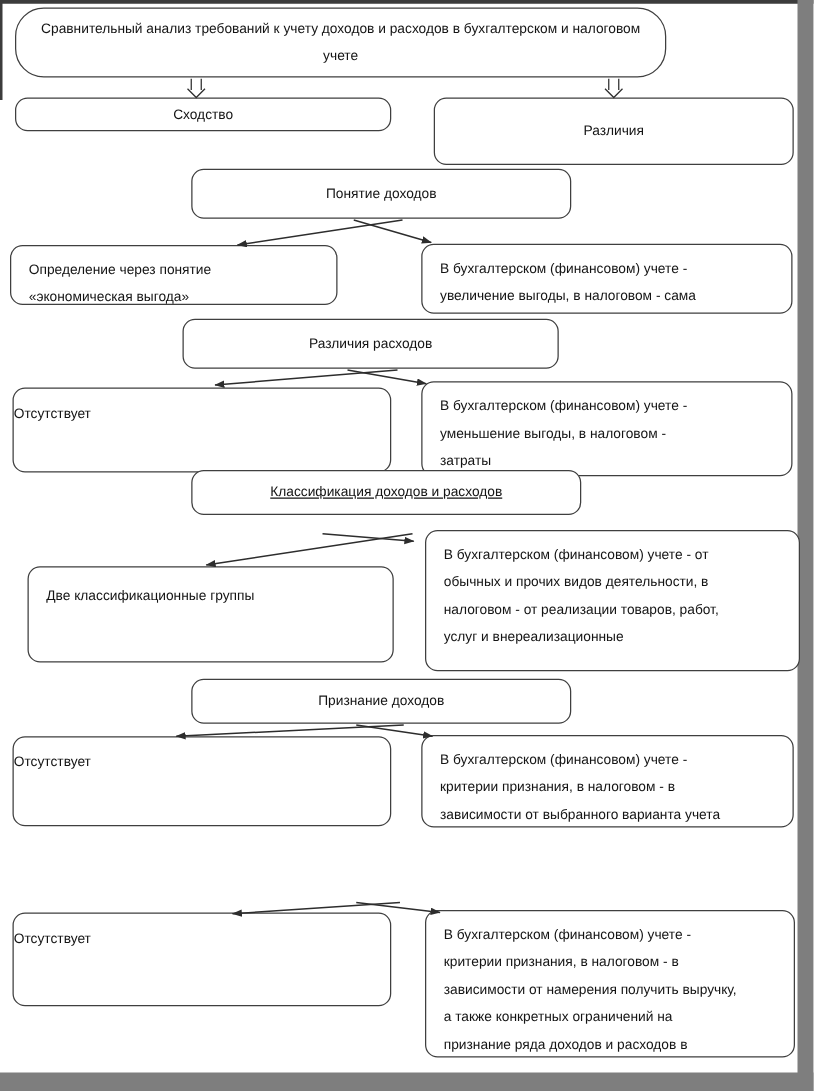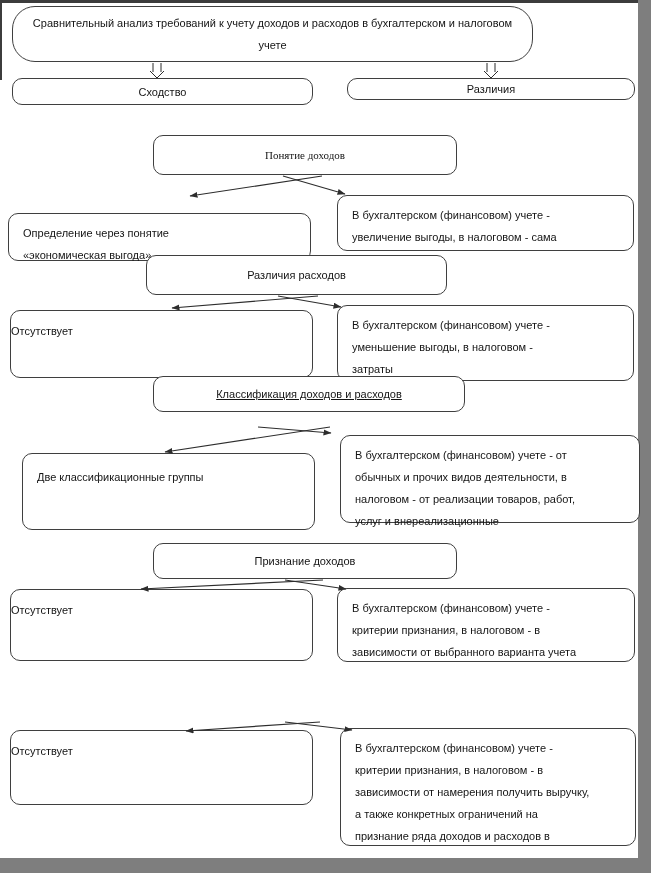--- a/index.html
+++ b/index.html
@@ -31,37 +31,37 @@
 
   <div class="frame-top" style="background:#3c3c3c"></div>
   <div class="frame-left" style="background:#3c3c3c"></div>
   <div class="frame-right" style="background:#7e7e7e"></div>
   <div class="frame-bottom" style="background:#7e7e7e"></div>
 
   <div class="box hdr" style="left:12px; top:6px; width:521px; height:56px;border-radius:23px;">Сравнительный анализ требований к учету доходов и расходов в бухгалтерском и налоговом
 учете</div>
 
   <div class="box hdr" style="left:12px; top:78px; width:301px; height:27px;">Сходство</div>
-  <div class="box hdr" style="left:347px; top:78px; width:288px; height:22px;">Различия</div>
+  <div class="box hdr" style="left:347px; top:78px; width:288px; height:54px;">Различия</div>
 
-  <div class="box hdr" style="left:153px; top:135px; width:304px; height:40px;font-family:Liberation Serif, serif;">Понятие доходов</div>
-  <div class="box txt" style="left:8px; top:213px; width:303px; height:48px;">Определение через понятие
+  <div class="box hdr" style="left:153px; top:135px; width:304px; height:40px;">Понятие доходов</div>
+  <div class="box txt" style="left:8px; top:196px; width:262px; height:48px;">Определение через понятие
 «экономическая выгода»</div>
   <div class="box txt" style="left:337px; top:195px; width:297px; height:56px;">В бухгалтерском (финансовом) учете -
 увеличение выгоды, в налоговом - сама</div>
 
   <div class="box hdr" style="left:146px; top:255px; width:301px; height:40px;">Различия расходов</div>
   <div class="box ctr" style="left:10px; top:310px; width:303px; height:68px;">Отсутствует</div>
   <div class="box txt" style="left:337px; top:305px; width:297px; height:76px;">В бухгалтерском (финансовом) учете -
 уменьшение выгоды, в налоговом -
 затраты</div>
 
   <div class="box hdr" style="left:153px; top:376px; width:312px; height:36px;text-decoration:underline;">Классификация доходов и расходов</div>
   <div class="box txt-mid" style="left:22px; top:453px; width:293px; height:77px;">Две классификационные группы</div>
-  <div class="box txt" style="left:340px; top:435px; width:300px; height:88px;">В бухгалтерском (финансовом) учете - от
+  <div class="box txt" style="left:340px; top:424px; width:300px; height:113px;">В бухгалтерском (финансовом) учете - от
 обычных и прочих видов деятельности, в
 налоговом - от реализации товаров, работ,
 услуг и внереализационные</div>
 
   <div class="box hdr" style="left:153px; top:543px; width:304px; height:36px;border-radius:10px;">Признание доходов</div>
   <div class="box ctr" style="left:10px; top:589px; width:303px; height:72px;">Отсутствует</div>
   <div class="box txt" style="left:337px; top:588px; width:298px; height:74px;">В бухгалтерском (финансовом) учете -
 критерии признания, в налоговом - в
 зависимости от выбранного варианта учета</div>
 

